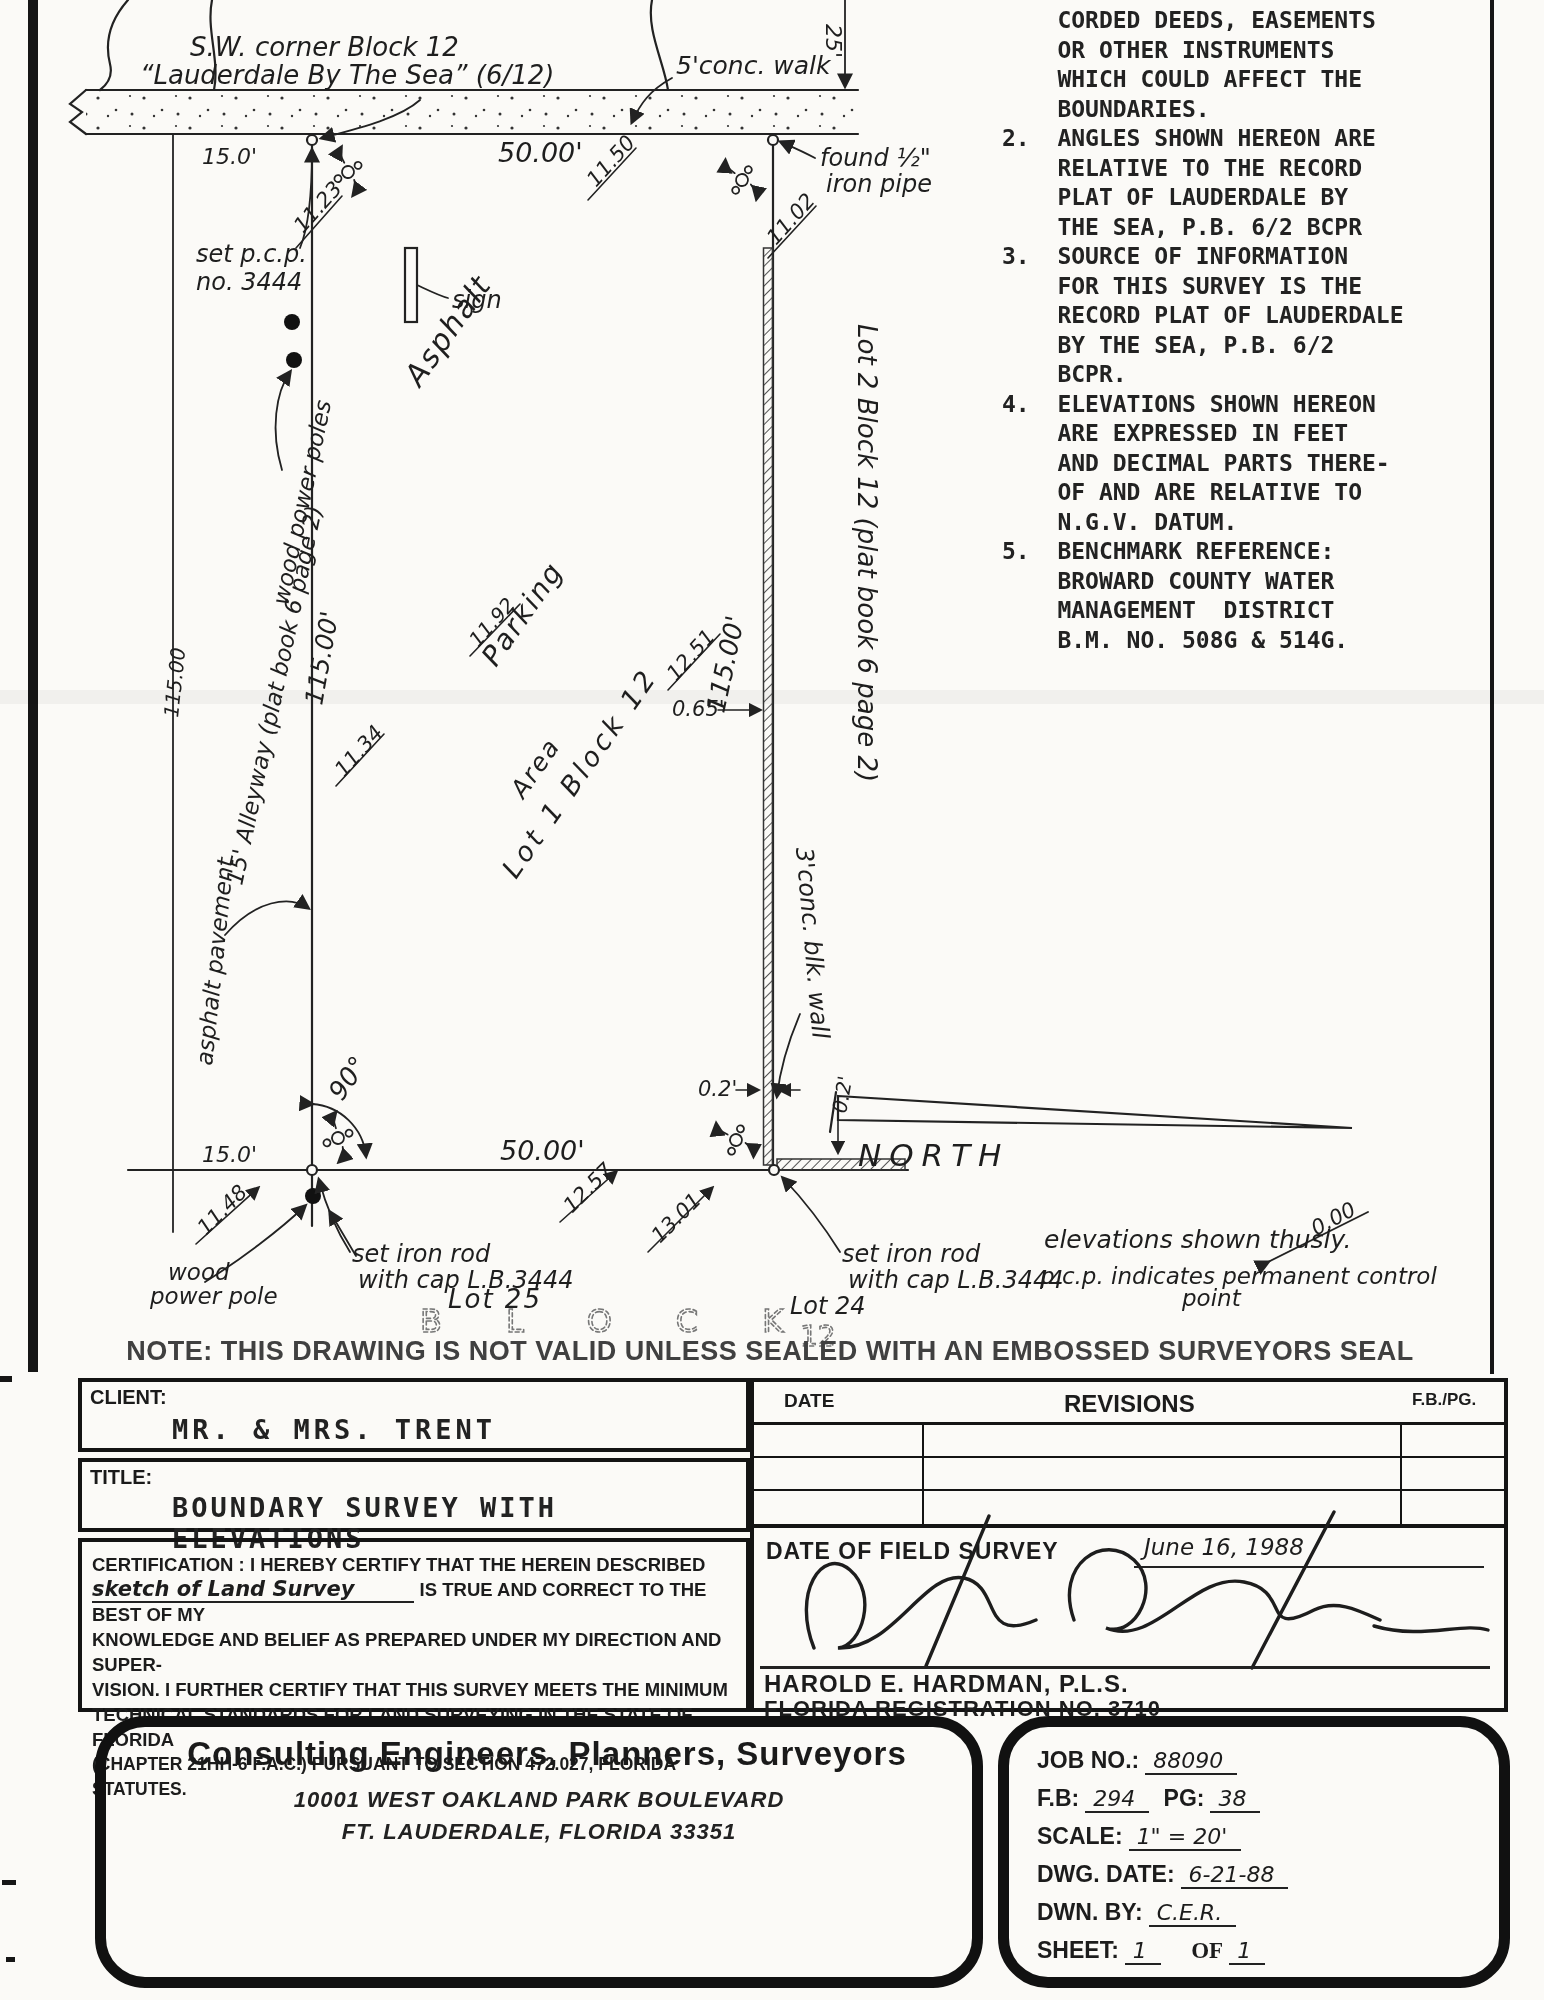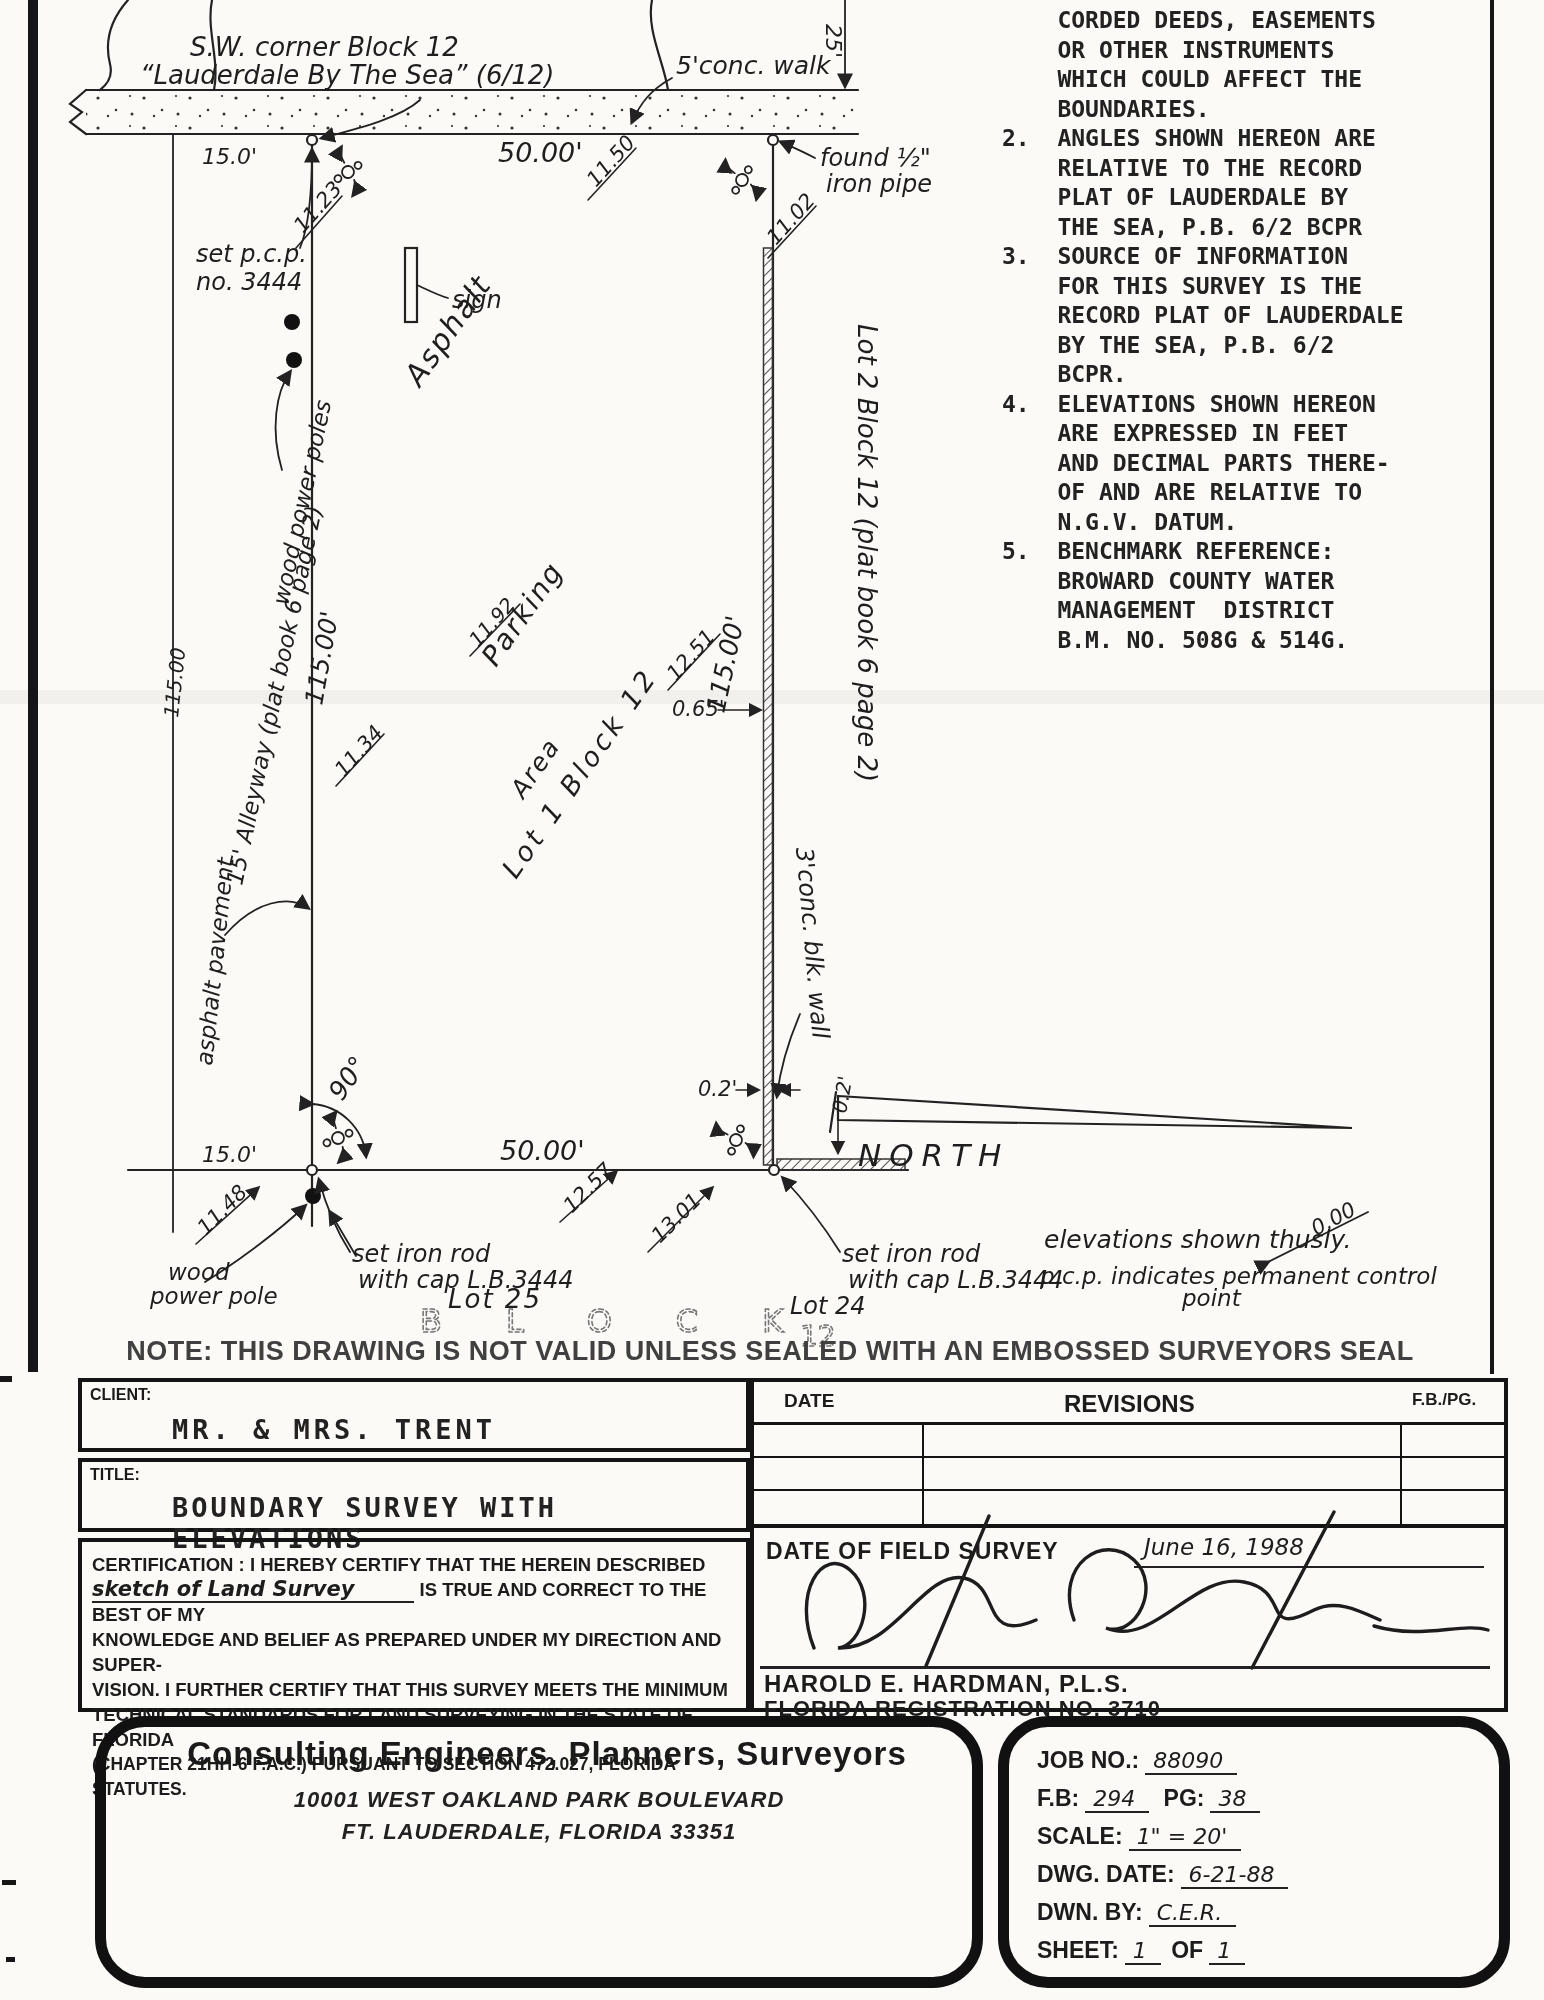--- a/index.html
+++ b/index.html
@@ -10,21 +10,21 @@
   .fold{position:absolute;left:0;width:1544px;height:14px;background:#000;opacity:.04;}
   
   #notes{position:absolute;left:1002px;top:6px;width:500px;
          font-family:"DejaVu Sans Mono",monospace;font-size:23px;line-height:29.5px;
          font-weight:bold;white-space:pre;color:#222;}
   
   #sealnote{position:absolute;left:70px;top:1336px;width:1400px;text-align:center;
             font-size:27px;font-weight:bold;letter-spacing:.5px;color:#404040;}
   
   .box{position:absolute;border:4px solid #141414;background:transparent;box-sizing:border-box;}
-  .lbl{font-size:16px;font-weight:bold;color:#1a1a1a;}
+  .lbl{font-size:20px;font-weight:bold;color:#1a1a1a;}
   .tw{font-family:"DejaVu Sans Mono",monospace;font-weight:bold;color:#222;}
   .hwh{font-family:"DejaVu Sans",sans-serif;font-style:italic;color:#1d1d1d;}
   #clientbox .lbl,#titlebox .lbl{position:absolute;left:8px;top:4px;}
   #clientval{position:absolute;left:90px;top:32px;font-size:27px;letter-spacing:4px;}
   #titleval{position:absolute;left:90px;top:30px;font-size:27px;letter-spacing:3px;}
   #certbox{font-size:18.5px;font-weight:bold;line-height:25px;padding:10px 8px 0 10px;}
   .certfill{font-size:21px;border-bottom:2px solid #222;padding-right:60px;}
   
   #revtable{position:absolute;left:750px;top:1378px;width:758px;height:150px;border:4px solid #141414;box-sizing:border-box;}
   #revhead{position:relative;height:40px;border-bottom:3px solid #141414;}
@@ -295,17 +295,17 @@
     <span>SCALE:</span><span class="hwv">1" = 20'</span>
   </div>
   <div class="jobrow">
     <span>DWG. DATE:</span><span class="hwv">6-21-88</span>
   </div>
   <div class="jobrow">
     <span>DWN. BY:</span><span class="hwv">C.E.R.</span>
   </div>
   <div class="jobrow">
     <span>SHEET:</span><span class="hwv">1</span>
-    <span style="margin-left:4px;">OF</span><span class="hwv">1</span>
+    <span style="margin-left:24px;font-family:Liberation Serif, serif;">OF</span><span class="hwv">1</span>
   </div>
 </div>
 
 </div>
 
 </body></html>

